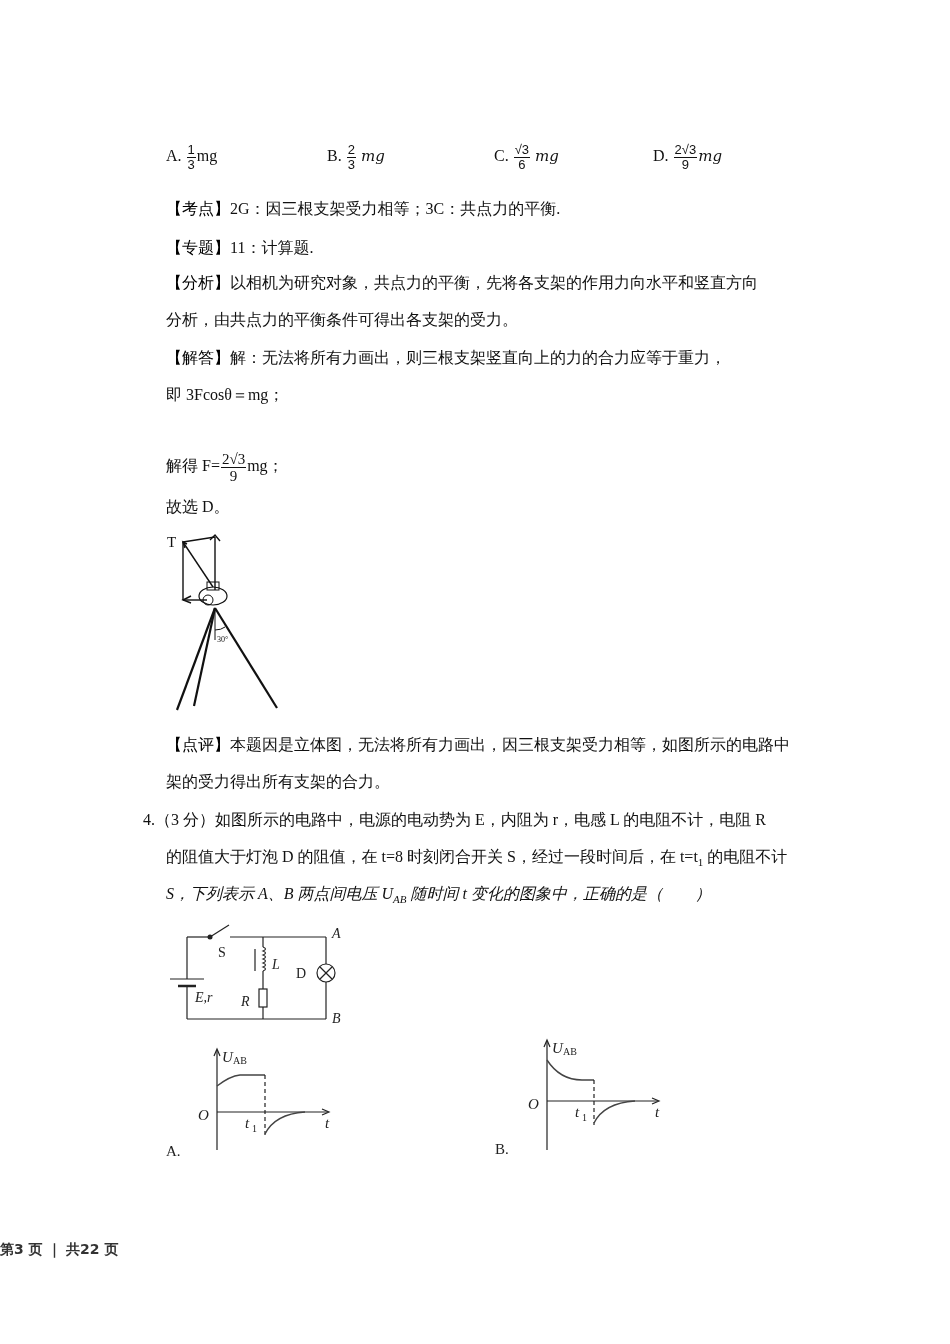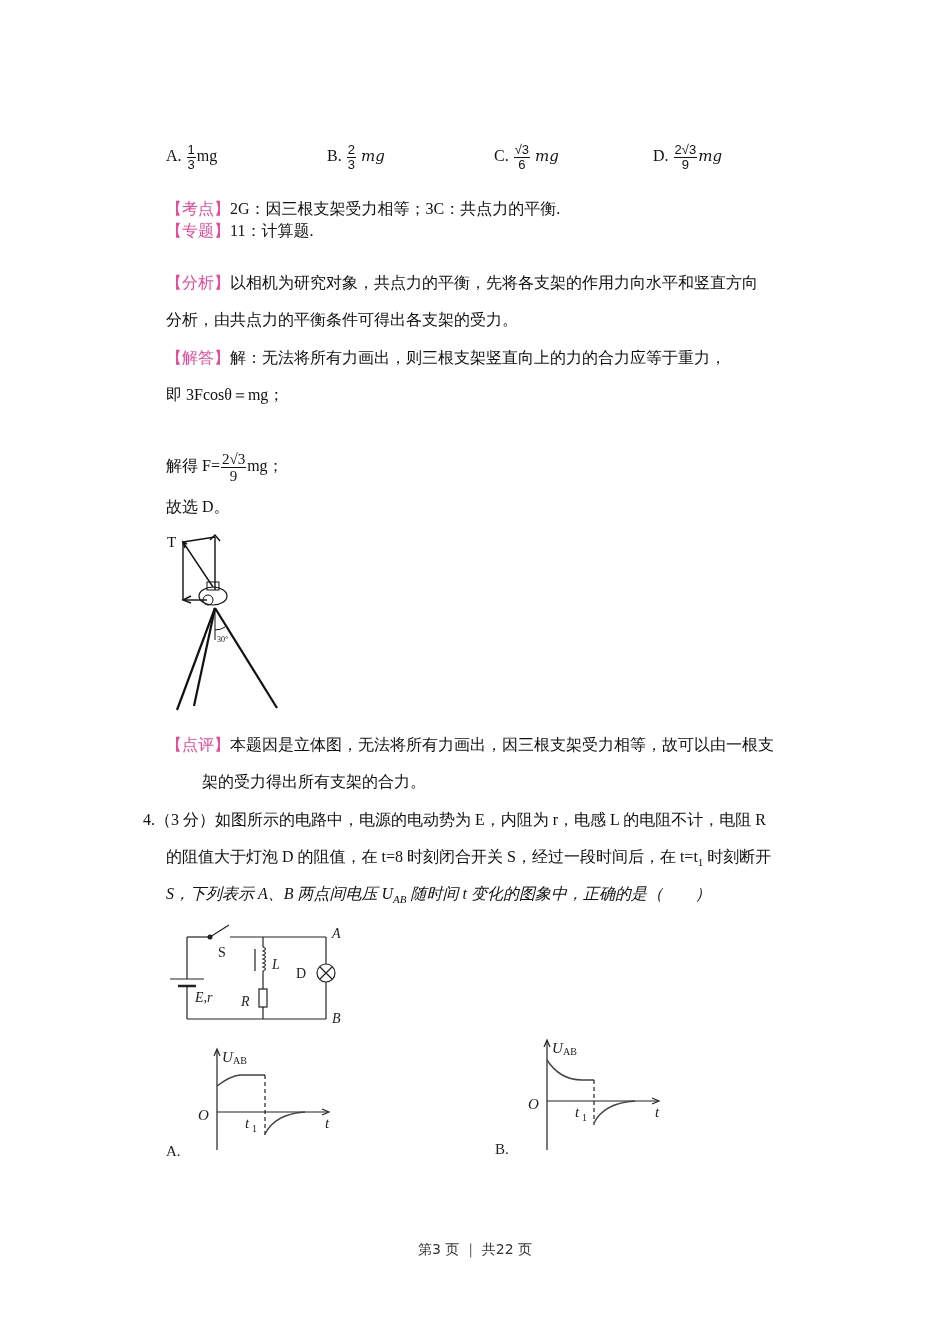--- a/index.html
+++ b/index.html
@@ -1,28 +1,28 @@
 <!DOCTYPE html>
 <html><head>
 <meta charset="utf-8">
 <style>
   html, body { margin:0; padding:0; background:#ffffff; }
   body { width:950px; height:1344px; position:relative; overflow:hidden;
          font-family:"Liberation Serif", "DejaVu Serif", serif; color:#111; }
   .abs { position:absolute; }
   .line { position:absolute; left:166px; font-size:16px; line-height:20px; white-space:nowrap; }
-  .tag { color:#ec4899; }
+  .tag { color:#000000; }
   .frac { display:inline-flex; flex-direction:column; align-items:center; vertical-align:middle;
           font-family:"Liberation Sans","DejaVu Sans",sans-serif; font-size:13px; line-height:14px; margin:0 1px; }
   .frac .num { border-bottom:1px solid #111; padding:0 1px; }
   .frac .den { padding:0 1px; }
   .opt { position:absolute; top:140px; font-size:16px; line-height:32px; white-space:nowrap; }
   .mg-it { font-style:italic; font-family:"DejaVu Serif", serif; font-size:15px; }
-  .footer { position:absolute; top:1241px; left:0; width:950px; text-align:center;
-            font-family:"DejaVu Sans", sans-serif; font-size:14px; color:#333; }
+  .footer { position:absolute; top:1241px; left:0; width:950px; text-align:left;
+            font-family:"DejaVu Sans", sans-serif; font-size:14px; color:#333;font-weight:bold; }
   sub { font-size:11px; }
 </style>
 </head>
 <body>
 
 <div class="opt" style="left:166px;">
   <span>A.</span>
   <span class="frac">
       <span class="num">1</span>
       <span class="den">3</span>
@@ -49,21 +49,21 @@
   <span class="frac">
       <span class="num">2√3</span>
       <span class="den">9</span>
     </span><span class="mg-it">mg</span>
 </div>
 
 <div class="line" style="top:199px;">
   <span class="tag">【考点】</span><span>2G：因三根支架受力相等；3C：共点力的平衡.</span>
 </div>
 
-<div class="line" style="top:221px;">
+<div class="line" style="top:238px;">
   <span class="tag">【专题】</span><span>11：计算题.</span>
 </div>
 
 <div class="line" style="top:273px;">
   <span class="tag">【分析】</span><span>以相机为研究对象，共点力的平衡，先将各支架的作用力向水平和竖直方向</span>
 </div>
 <div class="line" style="top:310px;">分析，由共点力的平衡条件可得出各支架的受力。</div>
 
 <div class="line" style="top:348px;">
   <span class="tag">【解答】</span><span>解：无法将所有力画出，则三根支架竖直向上的力的合力应等于重力，</span>
@@ -100,27 +100,27 @@
       <line x1="52" y1="76" x2="114" y2="176" stroke-width="2.2"></line>
       <line x1="52" y1="76" x2="52" y2="108" stroke-width="1"></line>
       <path d="M52 98 Q58 98 62 95" stroke-width="1"></path>
     </g>
     <text x="4" y="15" font-size="15" font-family="Liberation Serif, serif" fill="#111">T</text>
     <text x="54" y="110" font-size="8" font-family="Liberation Serif, serif" fill="#111">30°</text>
   </svg>
 </div>
 
 <div class="line" style="top:735px;">
-  <span class="tag">【点评】</span><span>本题因是立体图，无法将所有力画出，因三根支架受力相等，故可以由一根支</span>
-</div>
-<div class="line" style="top:772px;margin-left:36px;">架的受力得出所有支架的合力。</div>
+  <span class="tag">【点评】</span><span>本题因是立体图，无法将所有力画出，因三根支架受力相等，如图所示的电路中</span>
+</div>
+<div class="line" style="top:772px;">架的受力得出所有支架的合力。</div>
 
 <div class="line" style="top:810px; left:143px;">4.（3 分）如图所示的电路中，电源的电动势为 E，内阻为 r，电感 L 的电阻不计，电阻 R</div>
 <div class="line" style="top:847px;">
-  <span>的阻值大于灯泡 D 的阻值，在 t=8 时刻闭合开关 S，经过一段时间后，在 t=t</span><sub>1</sub><span> 时刻断开</span>
+  <span>的阻值大于灯泡 D 的阻值，在 t=8 时刻闭合开关 S，经过一段时间后，在 t=t</span><sub>1</sub><span> 的电阻不计</span>
 </div>
 <div class="line" style="top:884px;font-style:italic;">
   <span>S，下列表示 A、B 两点间电压 U</span><sub>AB</sub><span> 随时间 t 变化的图象中，正确的是（　　）</span>
 </div>
 
 <div class="abs" style="left:160px; top:920px; width:200px; height:110px;">
   <svg width="200" height="110" viewBox="0 0 200 110">
     <g stroke="#222" fill="none" stroke-width="1.2">
 
       <line x1="27" y1="17" x2="50" y2="17"></line>

